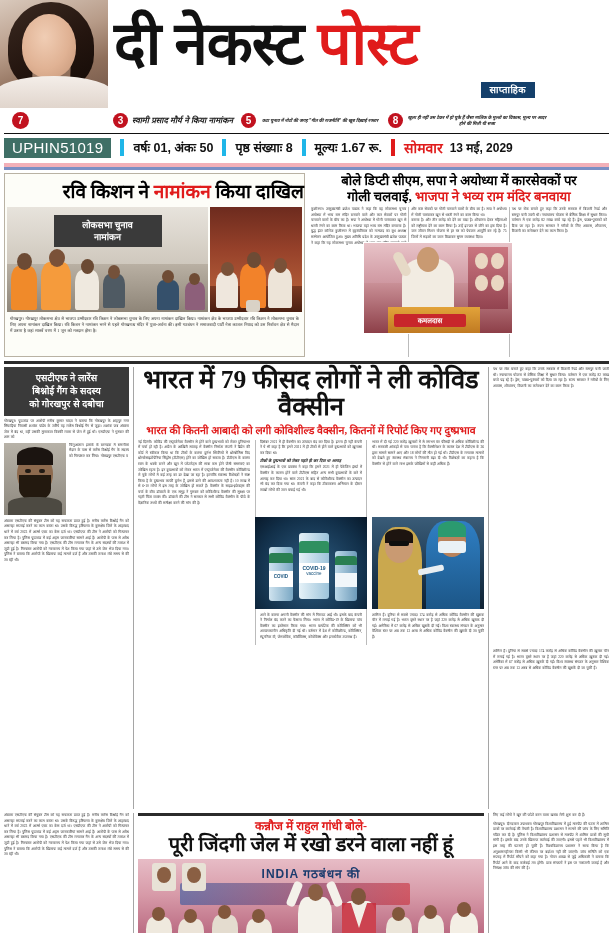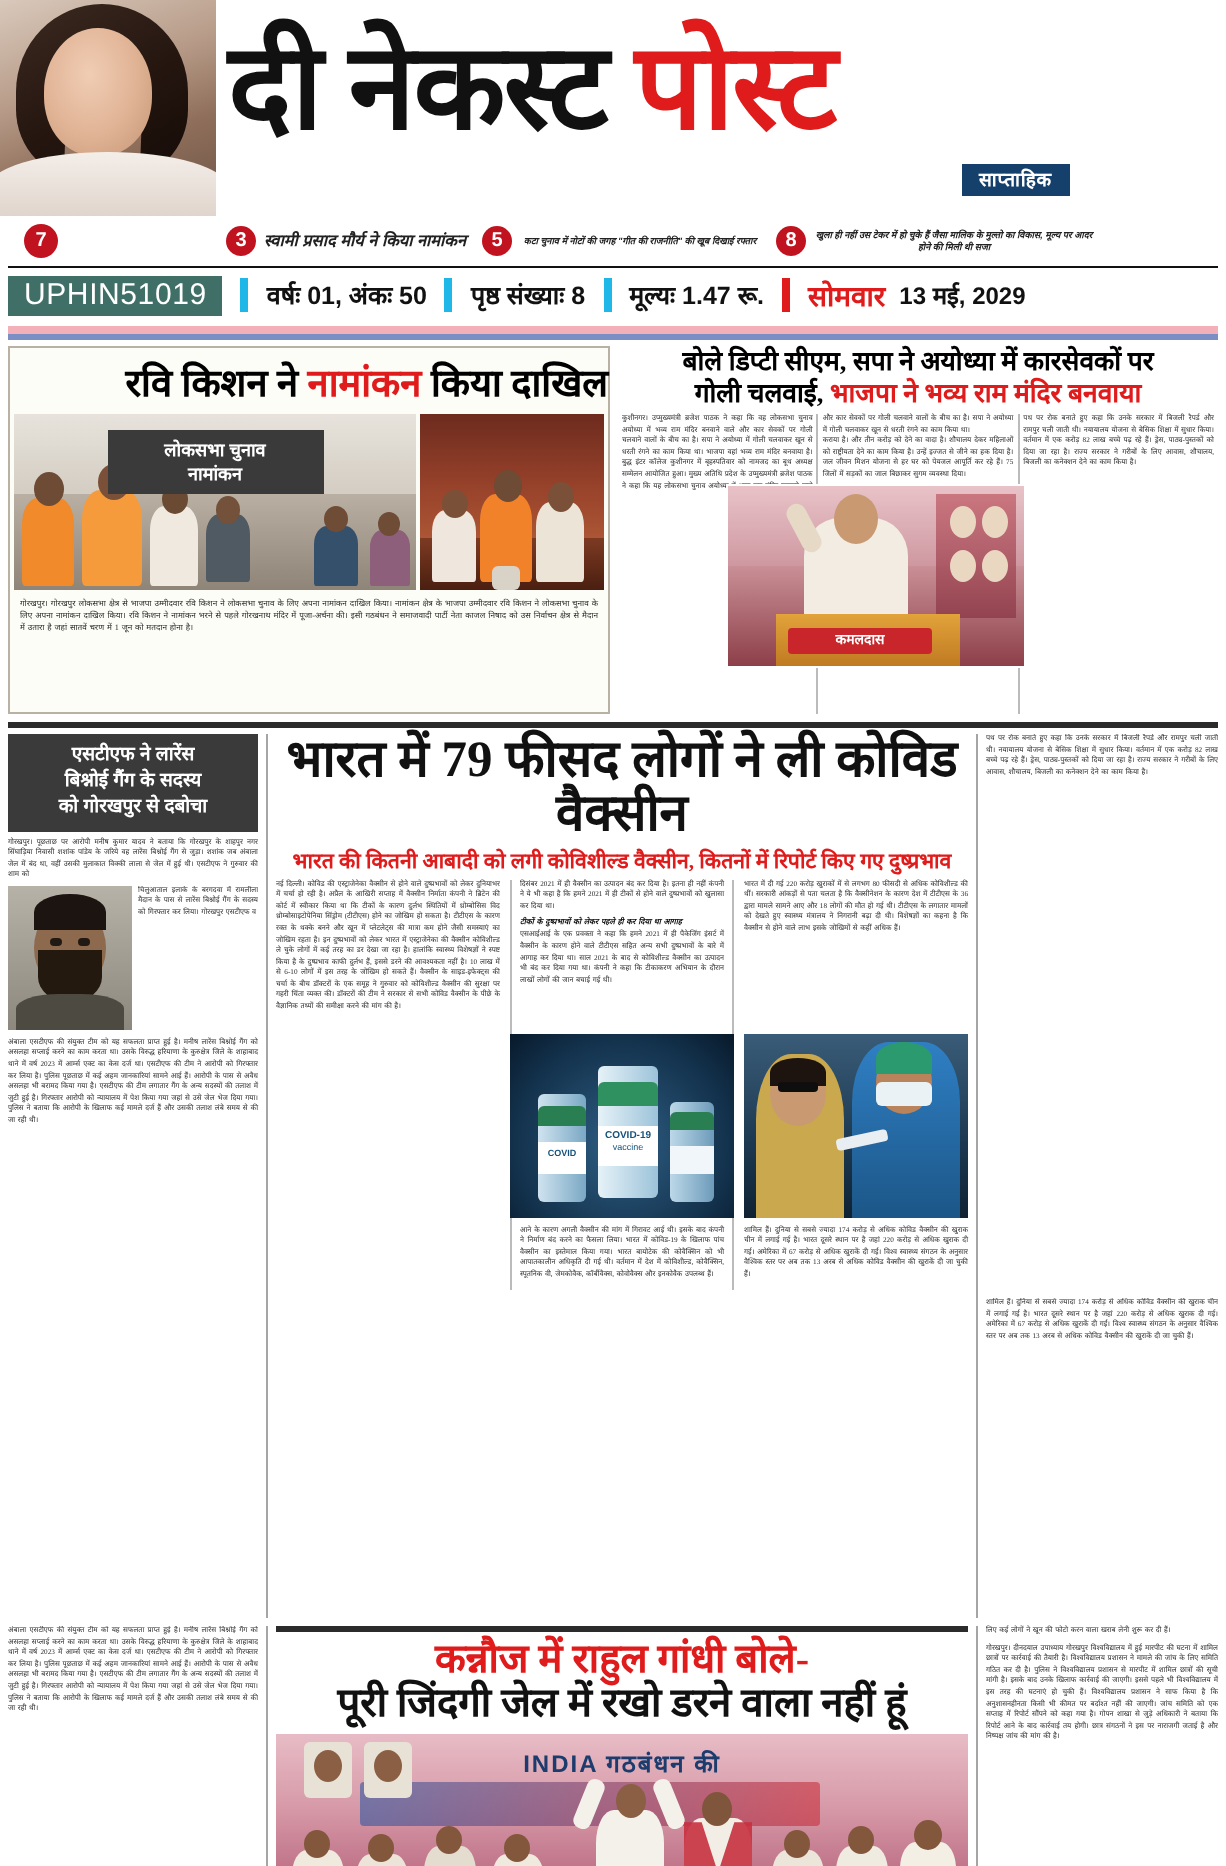--- a/index.html
+++ b/index.html
@@ -164,38 +164,38 @@
     </div>
   </div>
 
   <div class="infobar">
     <div class="reg-badge">UPHIN51019</div>
     <div class="vbar"></div>
     <div class="info-item">वर्षः 01, अंकः 50</div>
     <div class="vbar"></div>
     <div class="info-item">पृष्ठ संख्याः 8</div>
     <div class="vbar"></div>
-    <div class="info-item">मूल्यः 1.47 रू.</div>
+    <div class="info-item">मूल्यः 1.67 रू.</div>
     <div class="vbar red"></div>
     <div class="info-item day">सोमवार</div>
     <div class="info-item date">13 मई, 2029</div>
   </div>
 
   <div class="rule-pink"></div>
   <div class="rule-blue"></div>
 
   <div class="content">
 
     <div class="row1">
 
       <div class="a1">
         <div class="hl">
           <span>रवि किशन ने </span><span class="h-red">नामांकन</span><span> किया दाखिल</span>
         </div>
-        <div style="display:flex;height:88px;padding:0 2px;">
+        <div style="display:flex;height:105px;padding:0 2px;">
           <div class="photo ph-room" style="flex:1;margin-right:2px">
             <div style="position:absolute;left:0;bottom:0;width:100%;height:48px;background:linear-gradient(180deg,#b9b0a3,#8e8578)"></div>
             <div class="fig" style="left:4px;bottom:2px;width:26px;height:44px;background:#f08a2a;border-radius:30% 30% 6% 6%"></div>
             <div class="head-d" style="left:10px;bottom:42px;width:15px;height:17px;background:#6d4b35"></div>
             <div class="fig" style="left:34px;bottom:2px;width:30px;height:48px;background:#f59b3c;border-radius:30% 30% 6% 6%"></div>
             <div class="head-d" style="left:42px;bottom:45px;width:16px;height:18px;background:#7a5138"></div>
             <div class="fig" style="left:68px;bottom:2px;width:24px;height:40px;background:#efe9df;border-radius:30% 30% 6% 6%"></div>
             <div class="head-d" style="left:74px;bottom:38px;width:13px;height:15px;background:#6b4a33"></div>
             <div class="fig" style="left:96px;bottom:4px;width:22px;height:34px;background:#4f5a63;border-radius:30% 30% 6% 6%"></div>
             <div class="head-d" style="left:101px;bottom:33px;width:12px;height:14px;background:#74513a"></div>
@@ -345,21 +345,21 @@
     </div>
 
     <div style="display:flex;margin-top:4px">
 
       <div style="width:129px;padding-right:4px">
         <div class="body-txt" style="height:230px;overflow:hidden">अंबाला एसटीएफ की संयुक्त टीम को यह सफलता प्राप्त हुई है। मनीष लारेंस बिश्नोई गैंग को असलहा सप्लाई करने का काम करता था। उसके विरुद्ध हरियाणा के कुरुक्षेत्र जिले के शाहाबाद थाने में वर्ष 2023 में आर्म्स एक्ट का केस दर्ज था। एसटीएफ की टीम ने आरोपी को गिरफ्तार कर लिया है। पुलिस पूछताछ में कई अहम जानकारियां सामने आई हैं। आरोपी के पास से अवैध असलहा भी बरामद किया गया है। एसटीएफ की टीम लगातार गैंग के अन्य सदस्यों की तलाश में जुटी हुई है। गिरफ्तार आरोपी को न्यायालय में पेश किया गया जहां से उसे जेल भेज दिया गया। पुलिस ने बताया कि आरोपी के खिलाफ कई मामले दर्ज हैं और उसकी तलाश लंबे समय से की जा रही थी।</div>
       </div>
 
       <div style="width:356px;padding:0 4px;border-left:1px solid #a5a5a5;border-right:1px solid #a5a5a5">
         <div style="height:3px;background:#2b2b2b;margin-bottom:4px"></div>
-        <div class="h-main h-red" style="font-size:20px">कन्नौज में राहुल गांधी बोले-</div>
+        <div class="h-main h-red" style="font-size:12px">कन्नौज में राहुल गांधी बोले-</div>
         <div class="h-main" style="font-size:20px;margin-top:1px">पूरी जिंदगी जेल में रखो डरने वाला नहीं हूं</div>
 
         <div class="photo ph-rally" style="height:120px;margin-top:4px">
           <div style="position:absolute;inset:0;background:linear-gradient(180deg,#e7bcc6 0%,#d79aa8 30%,#b8677f 65%,#7c3b4f 100%)"></div>
           <div style="position:absolute;left:50%;top:6px;transform:translateX(-50%);font-size:12px;font-weight:bold;color:#1c3c6e;letter-spacing:1px">INDIA गठबंधन की</div>
           <div style="position:absolute;left:42px;top:24px;width:230px;height:22px;background:linear-gradient(90deg,#2352a0,#c8242f);opacity:.55;border-radius:2px"></div>
           <div style="position:absolute;left:14px;top:4px;width:24px;height:28px;background:#e8e2d6;border-radius:3px"></div>
           <div style="position:absolute;left:44px;top:4px;width:24px;height:28px;background:#e8e2d6;border-radius:3px"></div>
           <div style="position:absolute;left:19px;top:8px;width:14px;height:16px;background:#8a5f43;border-radius:50%"></div>
           <div style="position:absolute;left:49px;top:8px;width:14px;height:16px;background:#8a5f43;border-radius:50%"></div>

